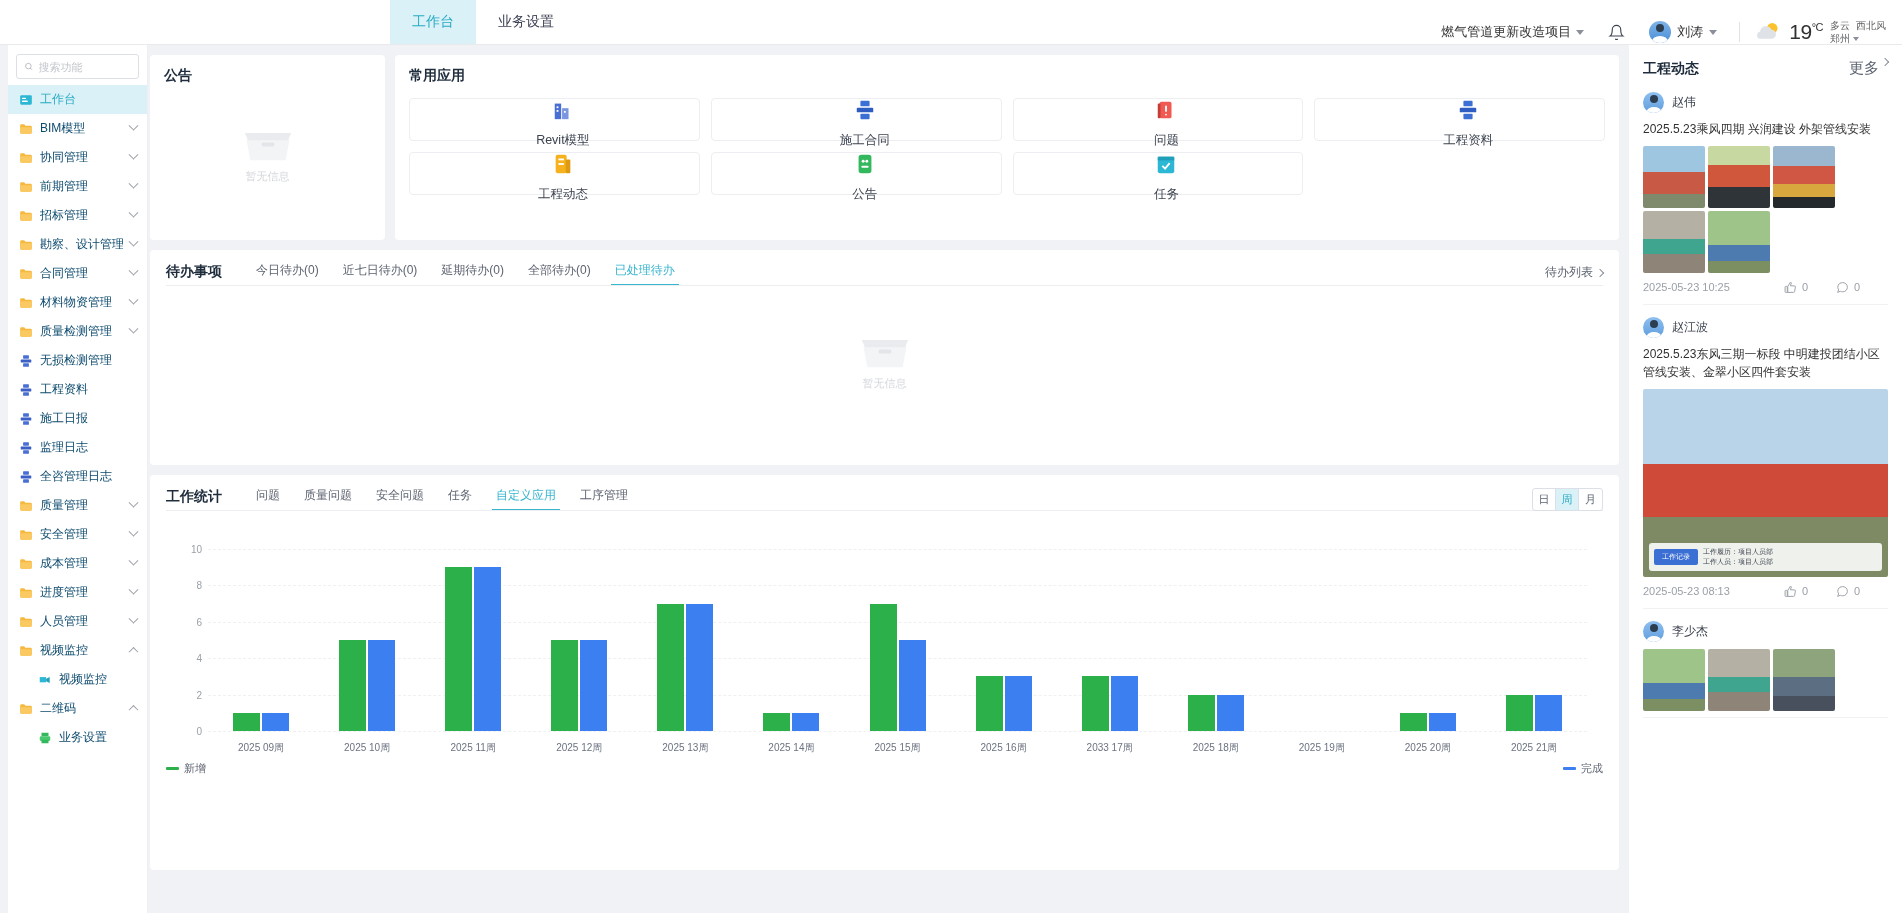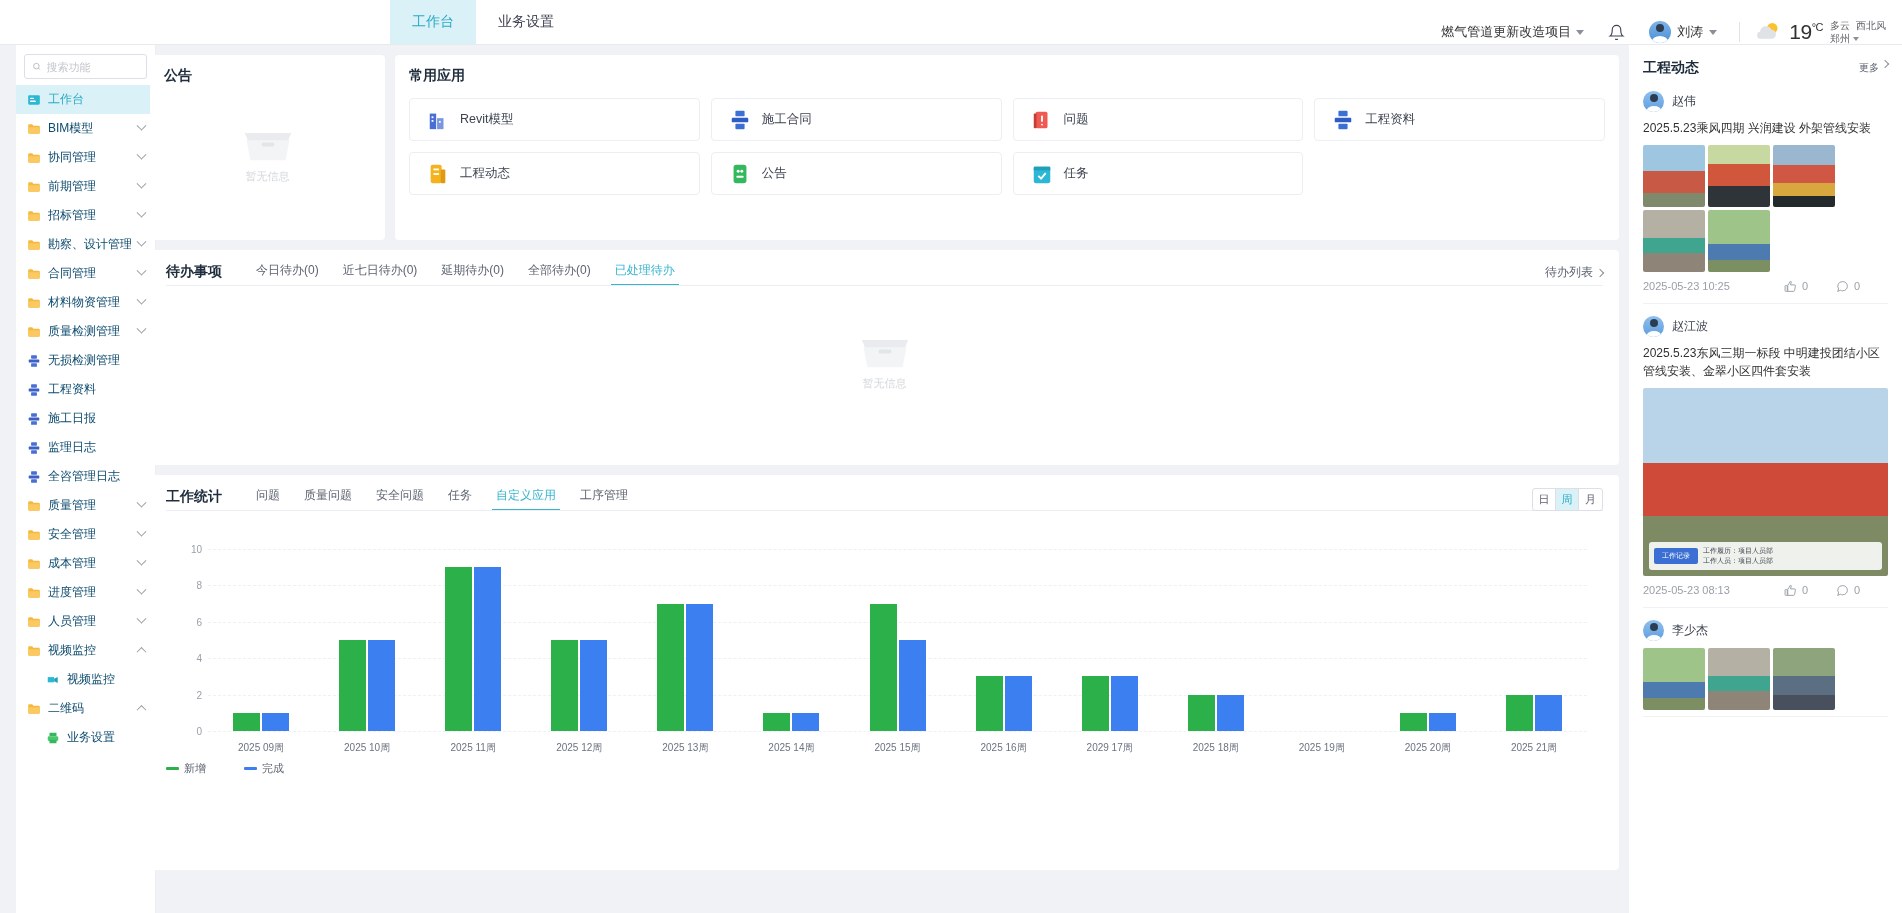--- a/index.html
+++ b/index.html
@@ -65,21 +65,21 @@
   .wx-meta { display: flex; flex-direction: column; font-size: 10px; color: #606266; line-height: 1.35; }
   .wx-row1 { display: flex; gap: 6px; }
   .wx-row2 { display: flex; gap: 3px; align-items: center; }
   .caret-dn-xs {
     width: 0; height: 0; border-left: 3px solid transparent;
     border-right: 3px solid transparent; border-top: 4px solid #8a8f99;
   }
 
   
   .sidebar {
-    position: absolute; top: 45px; left: 16px; width: 140px; height: 868px;
+    position: absolute; top: 45px; left: 8px; width: 140px; height: 868px;
     background: #ffffff; overflow: hidden; border-right: 1px solid #eceef1;
   }
   .search-box {
     margin: 9px 8px 6px 8px; height: 25px;
     border: 1px solid #dcdfe6; border-radius: 3px;
     display: flex; align-items: center; gap: 5px; padding: 0 7px;
     background: #fff;
   }
   .search-box input {
     border: none; outline: none; font-size: 11px; width: 100%;
@@ -120,21 +120,21 @@
   }
   .empty-txt { font-size: 11px; color: #d4d7dc; }
 
   .app-grid {
     display: grid; grid-template-columns: repeat(4, 1fr);
     gap: 11px; margin-top: 13px;
   }
   .app-cell {
     height: 43px; border: 1px solid #eceef1; border-radius: 4px;
     display: flex; align-items: center; gap: 11px; padding-left: 17px;
-    cursor: pointer; background: #fff;
+    cursor: pointer; background: #fff; flex-direction: column;
   }
   .app-cell .alabel { font-size: 12.5px; color: #3d4450; }
   .app-ico { width: 22px; height: 24px; flex: 0 0 22px; }
 
   .card-todo { margin-top: 10px; height: 215px; padding: 12px 16px; position: relative; }
   .tabs-row { display: flex; align-items: flex-end; gap: 0; position: relative; }
   .tabs-row .sec-title { margin-right: 22px; padding-bottom: 5px; }
   .tab {
     font-size: 12px; color: #5c6370; padding: 0 12px 7px 12px; cursor: pointer;
     position: relative; white-space: nowrap;
@@ -175,37 +175,37 @@
     font-size: 10px; color: #9aa0a8; transform: translateY(-50%);
   }
   .bars { position: absolute; left: 0; right: 0; top: 0; bottom: 0; display: flex; }
   .grp { flex: 1; display: flex; align-items: flex-end; justify-content: center; gap: 2px; position: relative; }
   .bar { width: 27px; }
   .bar.g { background: #2cb14a; }
   .bar.b { background: #3b7ff0; }
   .xlabels { position: absolute; left: 36px; right: 10px; bottom: 4px; display: flex; }
   .xlab { flex: 1; text-align: center; font-size: 10px; color: #6b7280; }
   .legend {
-    display: flex; justify-content: flex-start; gap: 38px; margin-top: 2px;
+    display: flex; justify-content: space-between; gap: 38px; margin-top: 2px;
     font-size: 11px; color: #5c6370;
   }
   .lg { display: flex; align-items: center; gap: 5px; }
   .lg i { width: 13px; height: 3px; display: block; border-radius: 1px; }
 
   
   .rightp {
     position: absolute; top: 45px; left: 1629px; width: 273px; height: 868px;
     background: #fff; overflow: hidden; padding: 0 14px;
   }
   .rp-head {
     display: flex; align-items: center; justify-content: space-between;
     padding: 14px 0 10px 0;
   }
   .rp-title { font-size: 14px; font-weight: bold; color: #1f2d3d; }
-  .rp-more { font-size: 10px; color: #5c6370; cursor: pointer; display: flex; align-items: flex-start; gap: 3px; }
+  .rp-more { font-size: 15px; color: #5c6370; cursor: pointer; display: flex; align-items: flex-start; gap: 3px; }
   .feed { border-top: 0; }
   .feed-item { padding-bottom: 6px; border-bottom: 1px solid #f0f1f3; margin-bottom: 8px; }
   .feed-user { display: flex; align-items: center; gap: 8px; padding: 4px 0 7px 0; }
   .avatar-md {
     width: 21px; height: 21px; border-radius: 50%;
     background: linear-gradient(#8fc0ef, #5f9ddd); position: relative; overflow: hidden;
     flex: 0 0 21px;
   }
   .avatar-md::before {
     content: ""; position: absolute; top: 3px; left: 50%; transform: translateX(-50%);
@@ -701,21 +701,21 @@
         </div>
       <div class="xlabels" id="xlabels">
           <div class="xlab">2025 09周</div>
           <div class="xlab">2025 10周</div>
           <div class="xlab">2025 11周</div>
           <div class="xlab">2025 12周</div>
           <div class="xlab">2025 13周</div>
           <div class="xlab">2025 14周</div>
           <div class="xlab">2025 15周</div>
           <div class="xlab">2025 16周</div>
-          <div class="xlab">2029 17周</div>
+          <div class="xlab">2033 17周</div>
           <div class="xlab">2025 18周</div>
           <div class="xlab">2025 19周</div>
           <div class="xlab">2025 20周</div>
           <div class="xlab">2025 21周</div>
         </div>
     </div>
     <div class="legend">
       <span class="lg">
           <i style="background:#2cb14a"></i>
           <span>新增</span>

